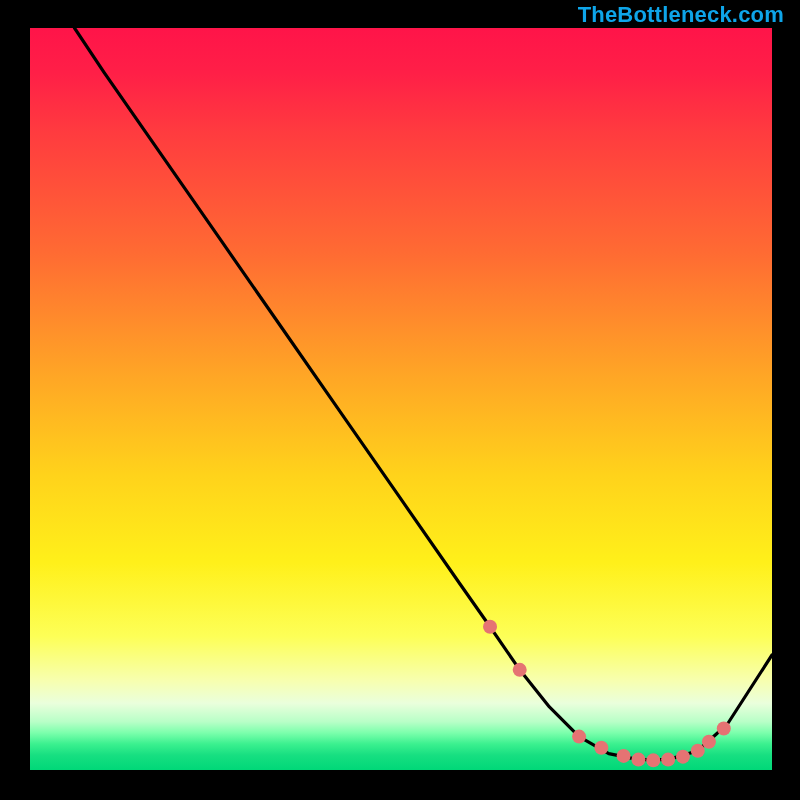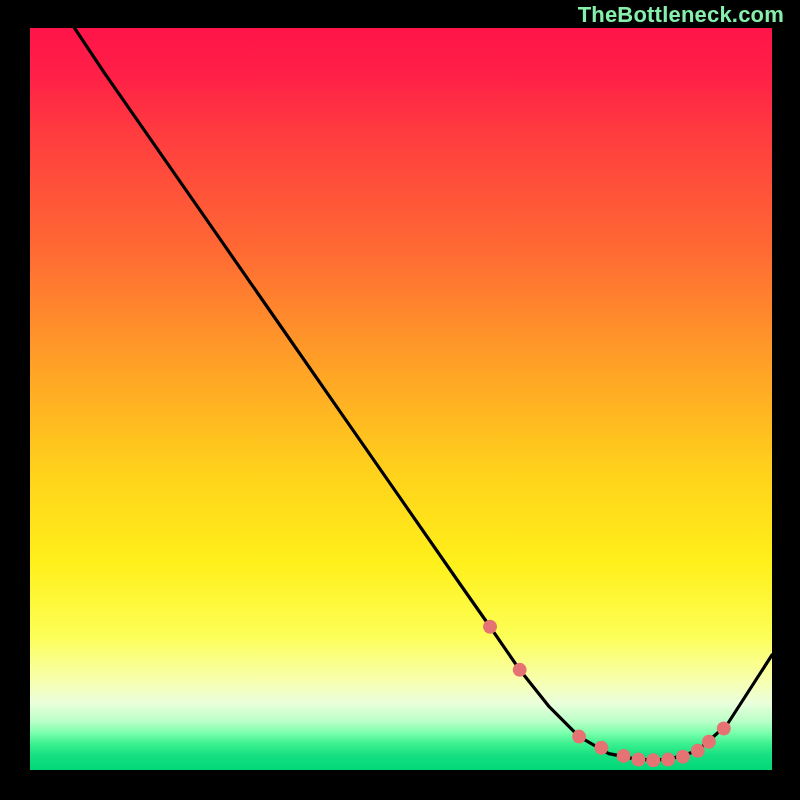--- a/index.html
+++ b/index.html
@@ -14,21 +14,21 @@
   .frame {
     position: relative;
     width: 800px;
     height: 800px;
     background: #000;
   }
   .watermark {
     position: absolute;
     top: 2px;
     right: 16px;
-    color: #86efac;
+    color: #0ea5e9;
     font-size: 22px;
     font-weight: 600;
     letter-spacing: 0.2px;
     z-index: 5;
   }
   .plot {
     position: absolute;
     left: 30px;
     top: 28px;
     width: 742px;

